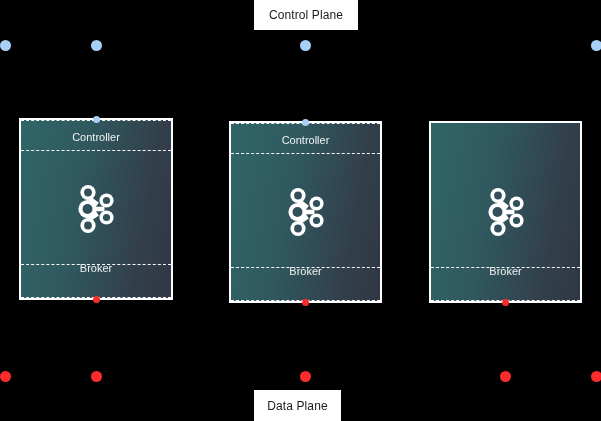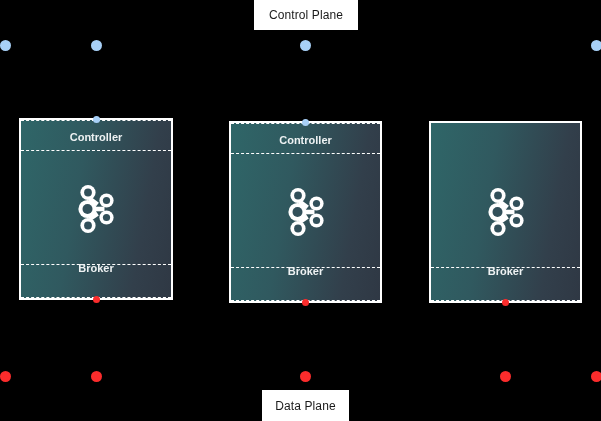--- a/index.html
+++ b/index.html
@@ -37,21 +37,21 @@
     letter-spacing: 0.1px;
     white-space: nowrap;
   }
   #control-plane-label {
     left: 254px;
     top: 0px;
     width: 104px;
     height: 30px;
   }
   #data-plane-label {
-    left: 262px;
+    left: 254px;
     top: 390px;
     width: 87px;
     height: 31px;
   }
 
   
   .node-box {
     position: absolute;
     box-sizing: border-box;
     border: 2px solid #ffffff;
@@ -76,21 +76,20 @@
   .dash-bottom { bottom: 0px; }
 
   .section-label {
     position: absolute;
     left: 0;
     right: 0;
     text-align: center;
     color: #eef2f3;
     font-size: 11px;
     line-height: 1;
-    font-weight: bold;
   }
   .label-controller { top: 12px; }
   .label-broker     { bottom: 24px; }
 
   
   .kafka-logo {
     position: absolute;
     left: 50%;
     top: 50%;
     transform: translate(-50%, -50%);

